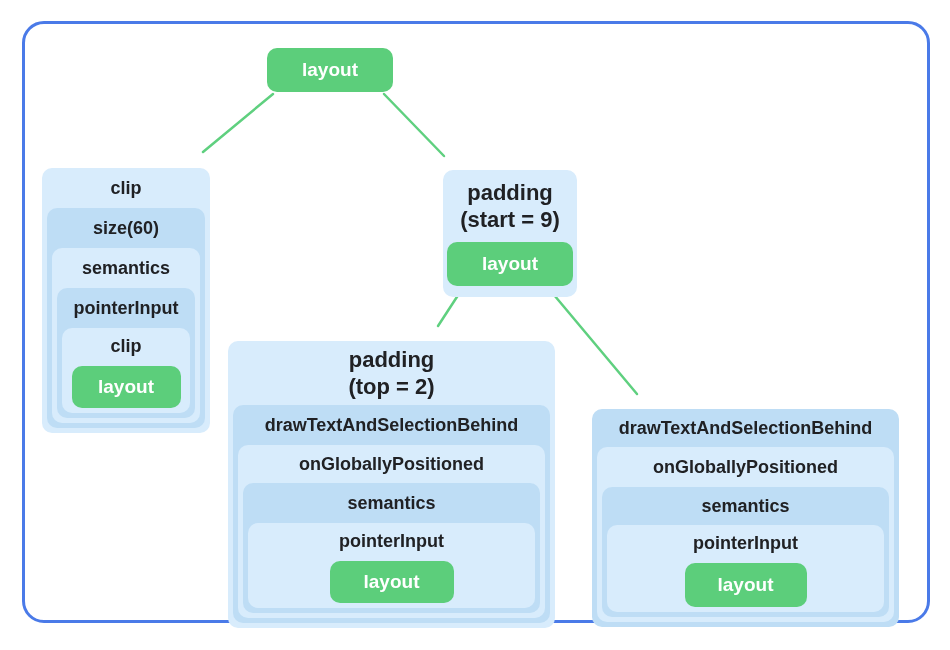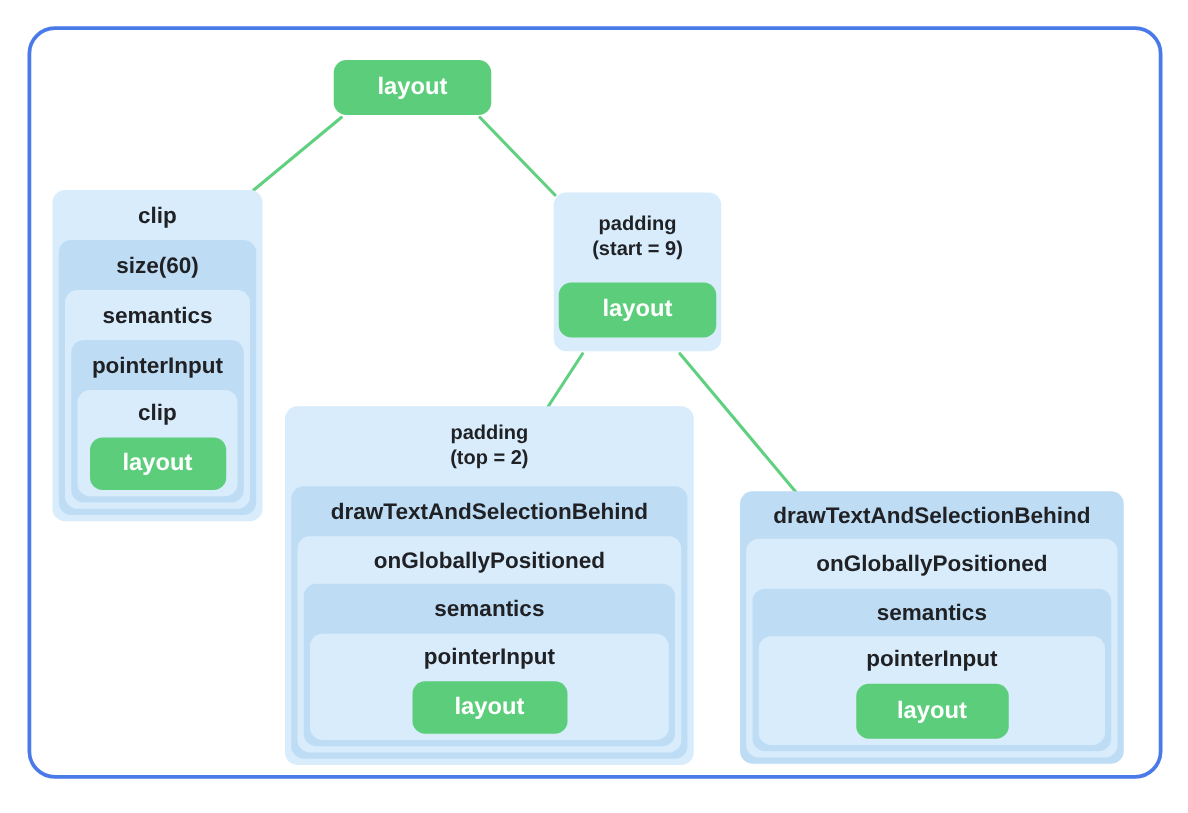--- a/index.html
+++ b/index.html
@@ -32,21 +32,21 @@
     top: 0;
     width: 950px;
     height: 650px;
     pointer-events: none;
   }
   .edge {
     stroke: var(--edge-green, #5FD07F);
     stroke-width: 2.5;
     stroke-linecap: round;
   }
-  .abs { position: absolute; box-sizing: border-box; }
+  .abs { position: absolute; box-sizing: border-box; margin-top: 16px; }
   .node {
     border-radius: 10px;
     padding: 0 5px 5px 5px;
     box-sizing: border-box;
   }
   .shade-a { background: var(--node-blue-light, #D8ECFC); }
   .shade-b { background: var(--node-blue-dark, #BEDDF5); }
   .hdr {
     height: 40px;
     display: flex;
@@ -56,21 +56,21 @@
     font-weight: 700;
     color: var(--label-text, #202124);
     white-space: nowrap;
   }
   .hdr-sm { height: 36px; }
   .hdr-2line {
     display: flex;
     flex-direction: column;
     align-items: center;
     justify-content: center;
-    font-size: 16px;
+    font-size: 22px;
     font-weight: 700;
     color: var(--label-text, #202124);
     line-height: 1.25;
   }
   .h72 { height: 72px; }
   .h64 { height: 64px; }
   .pill {
     background: var(--node-green, #5CCE7B);
     color: var(--pill-text, #ffffff);
     border-radius: 10px;

